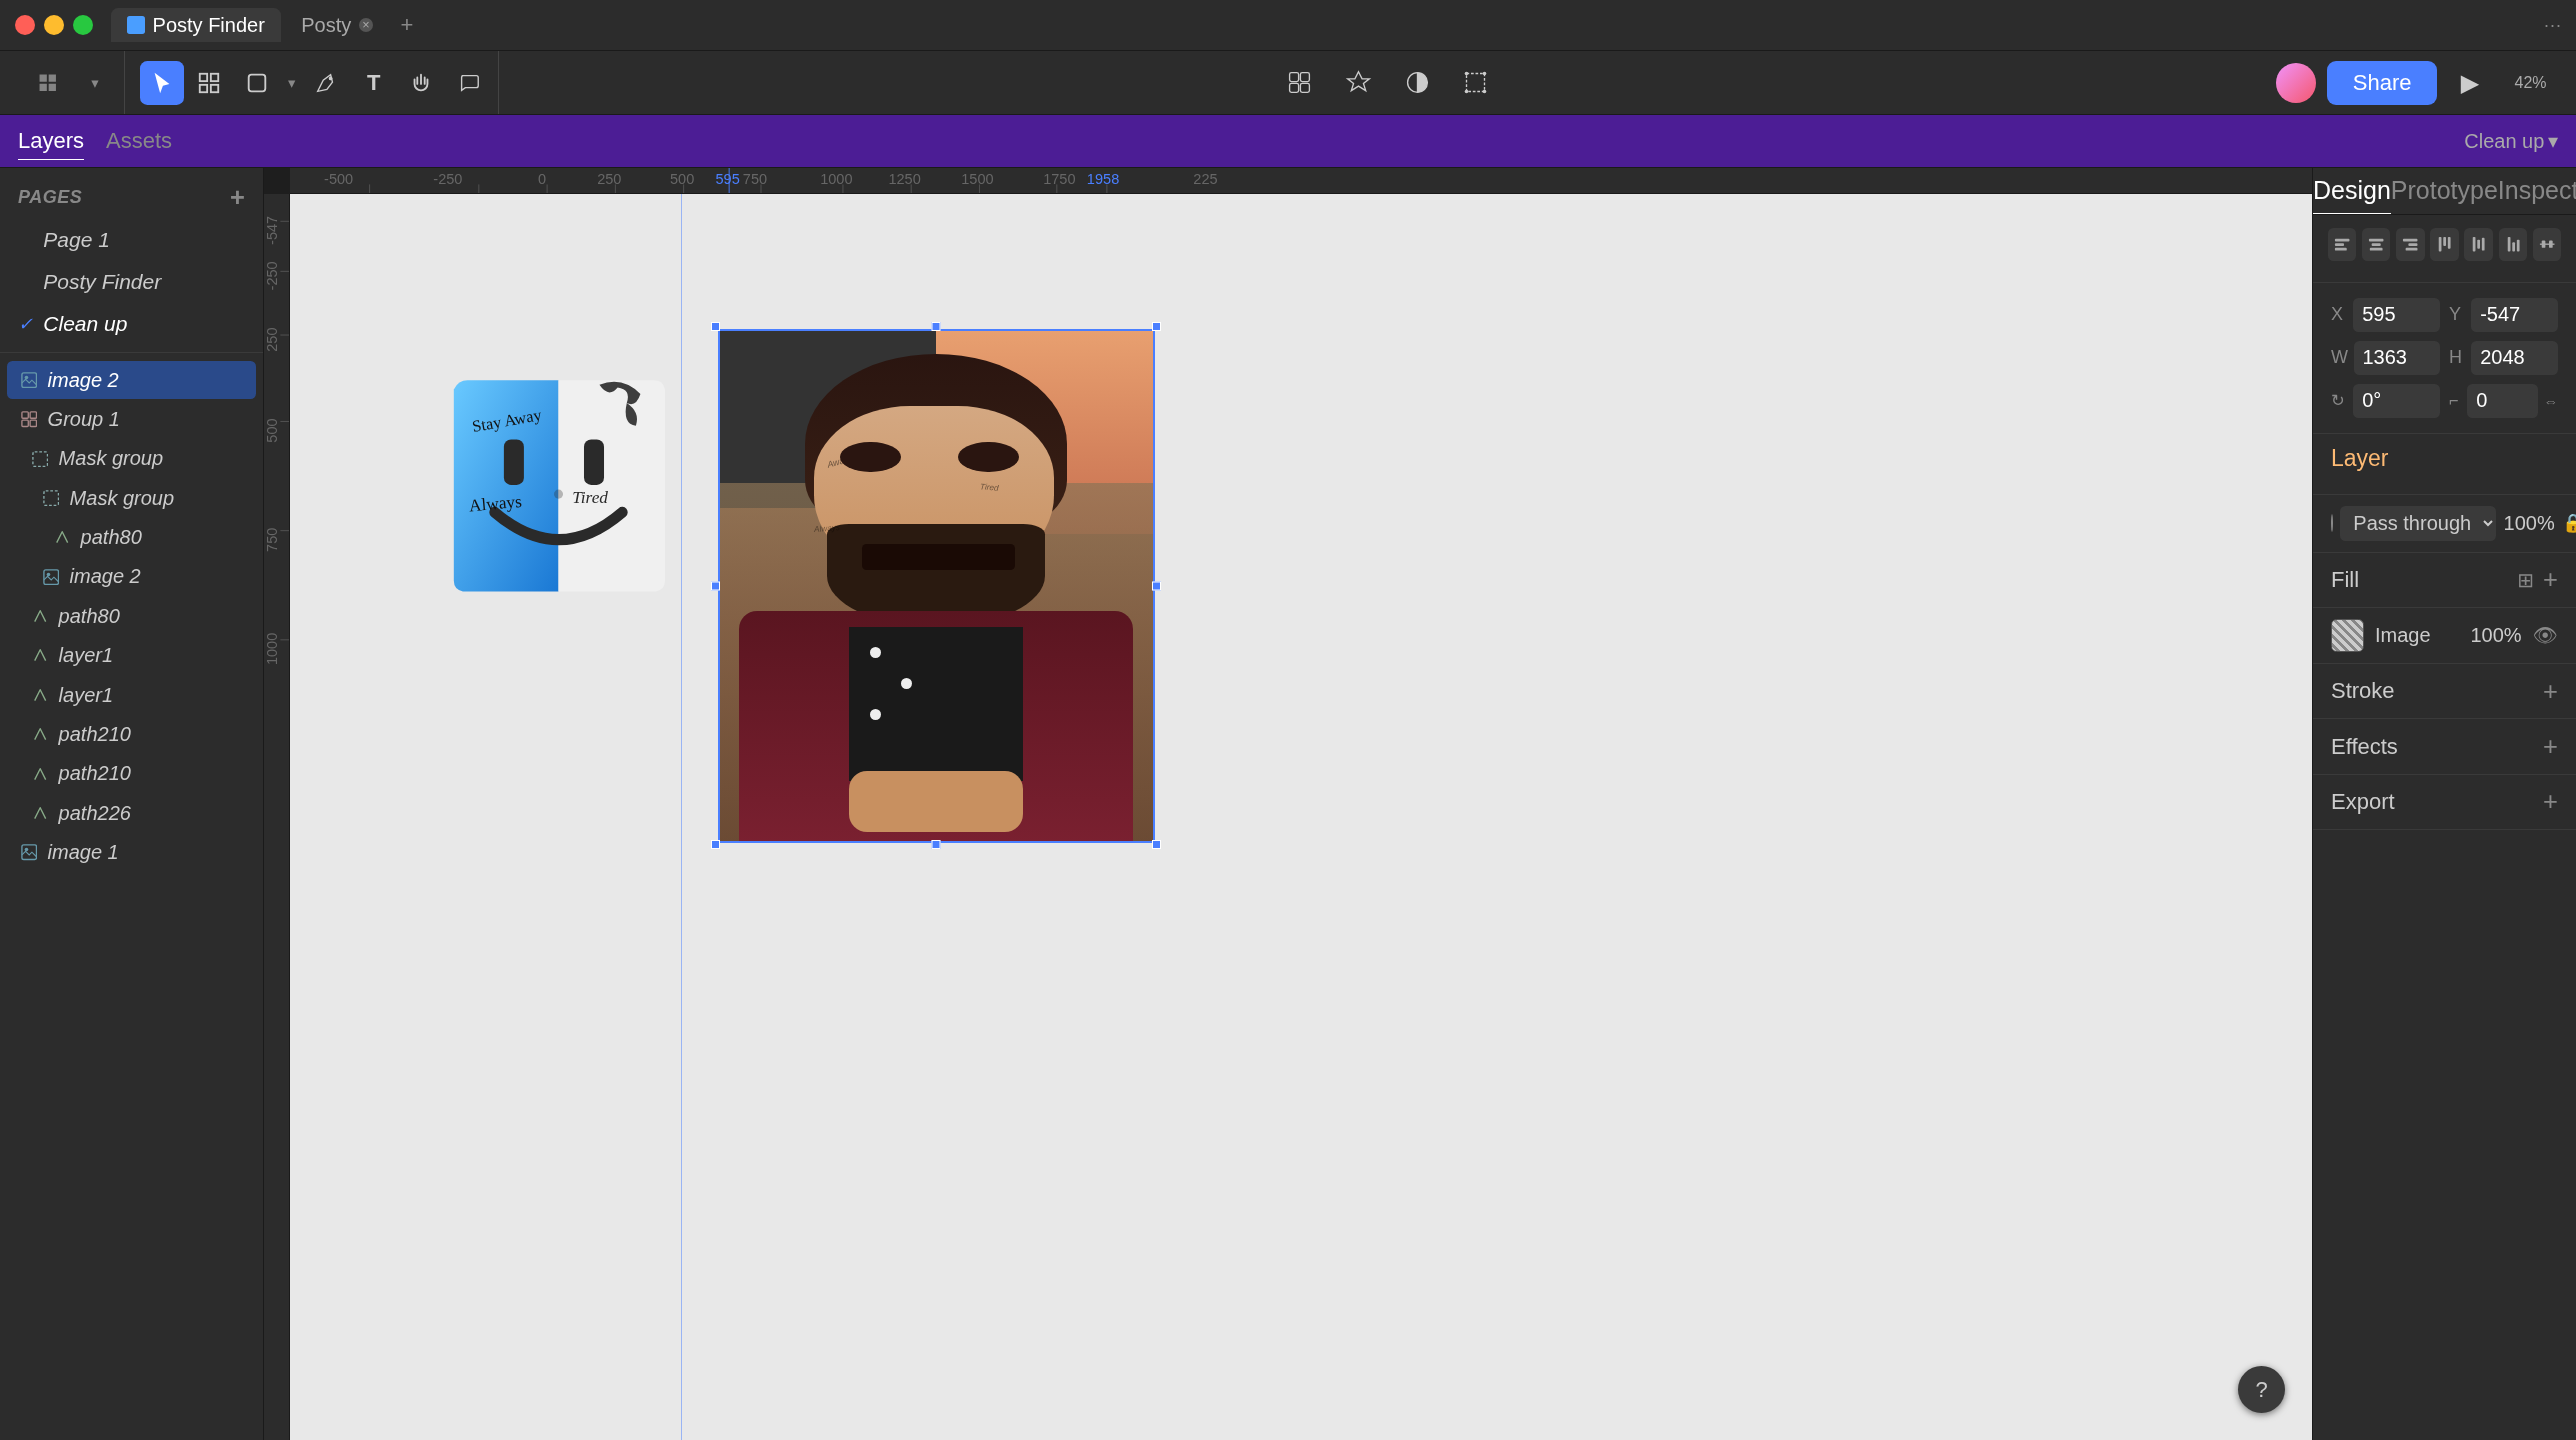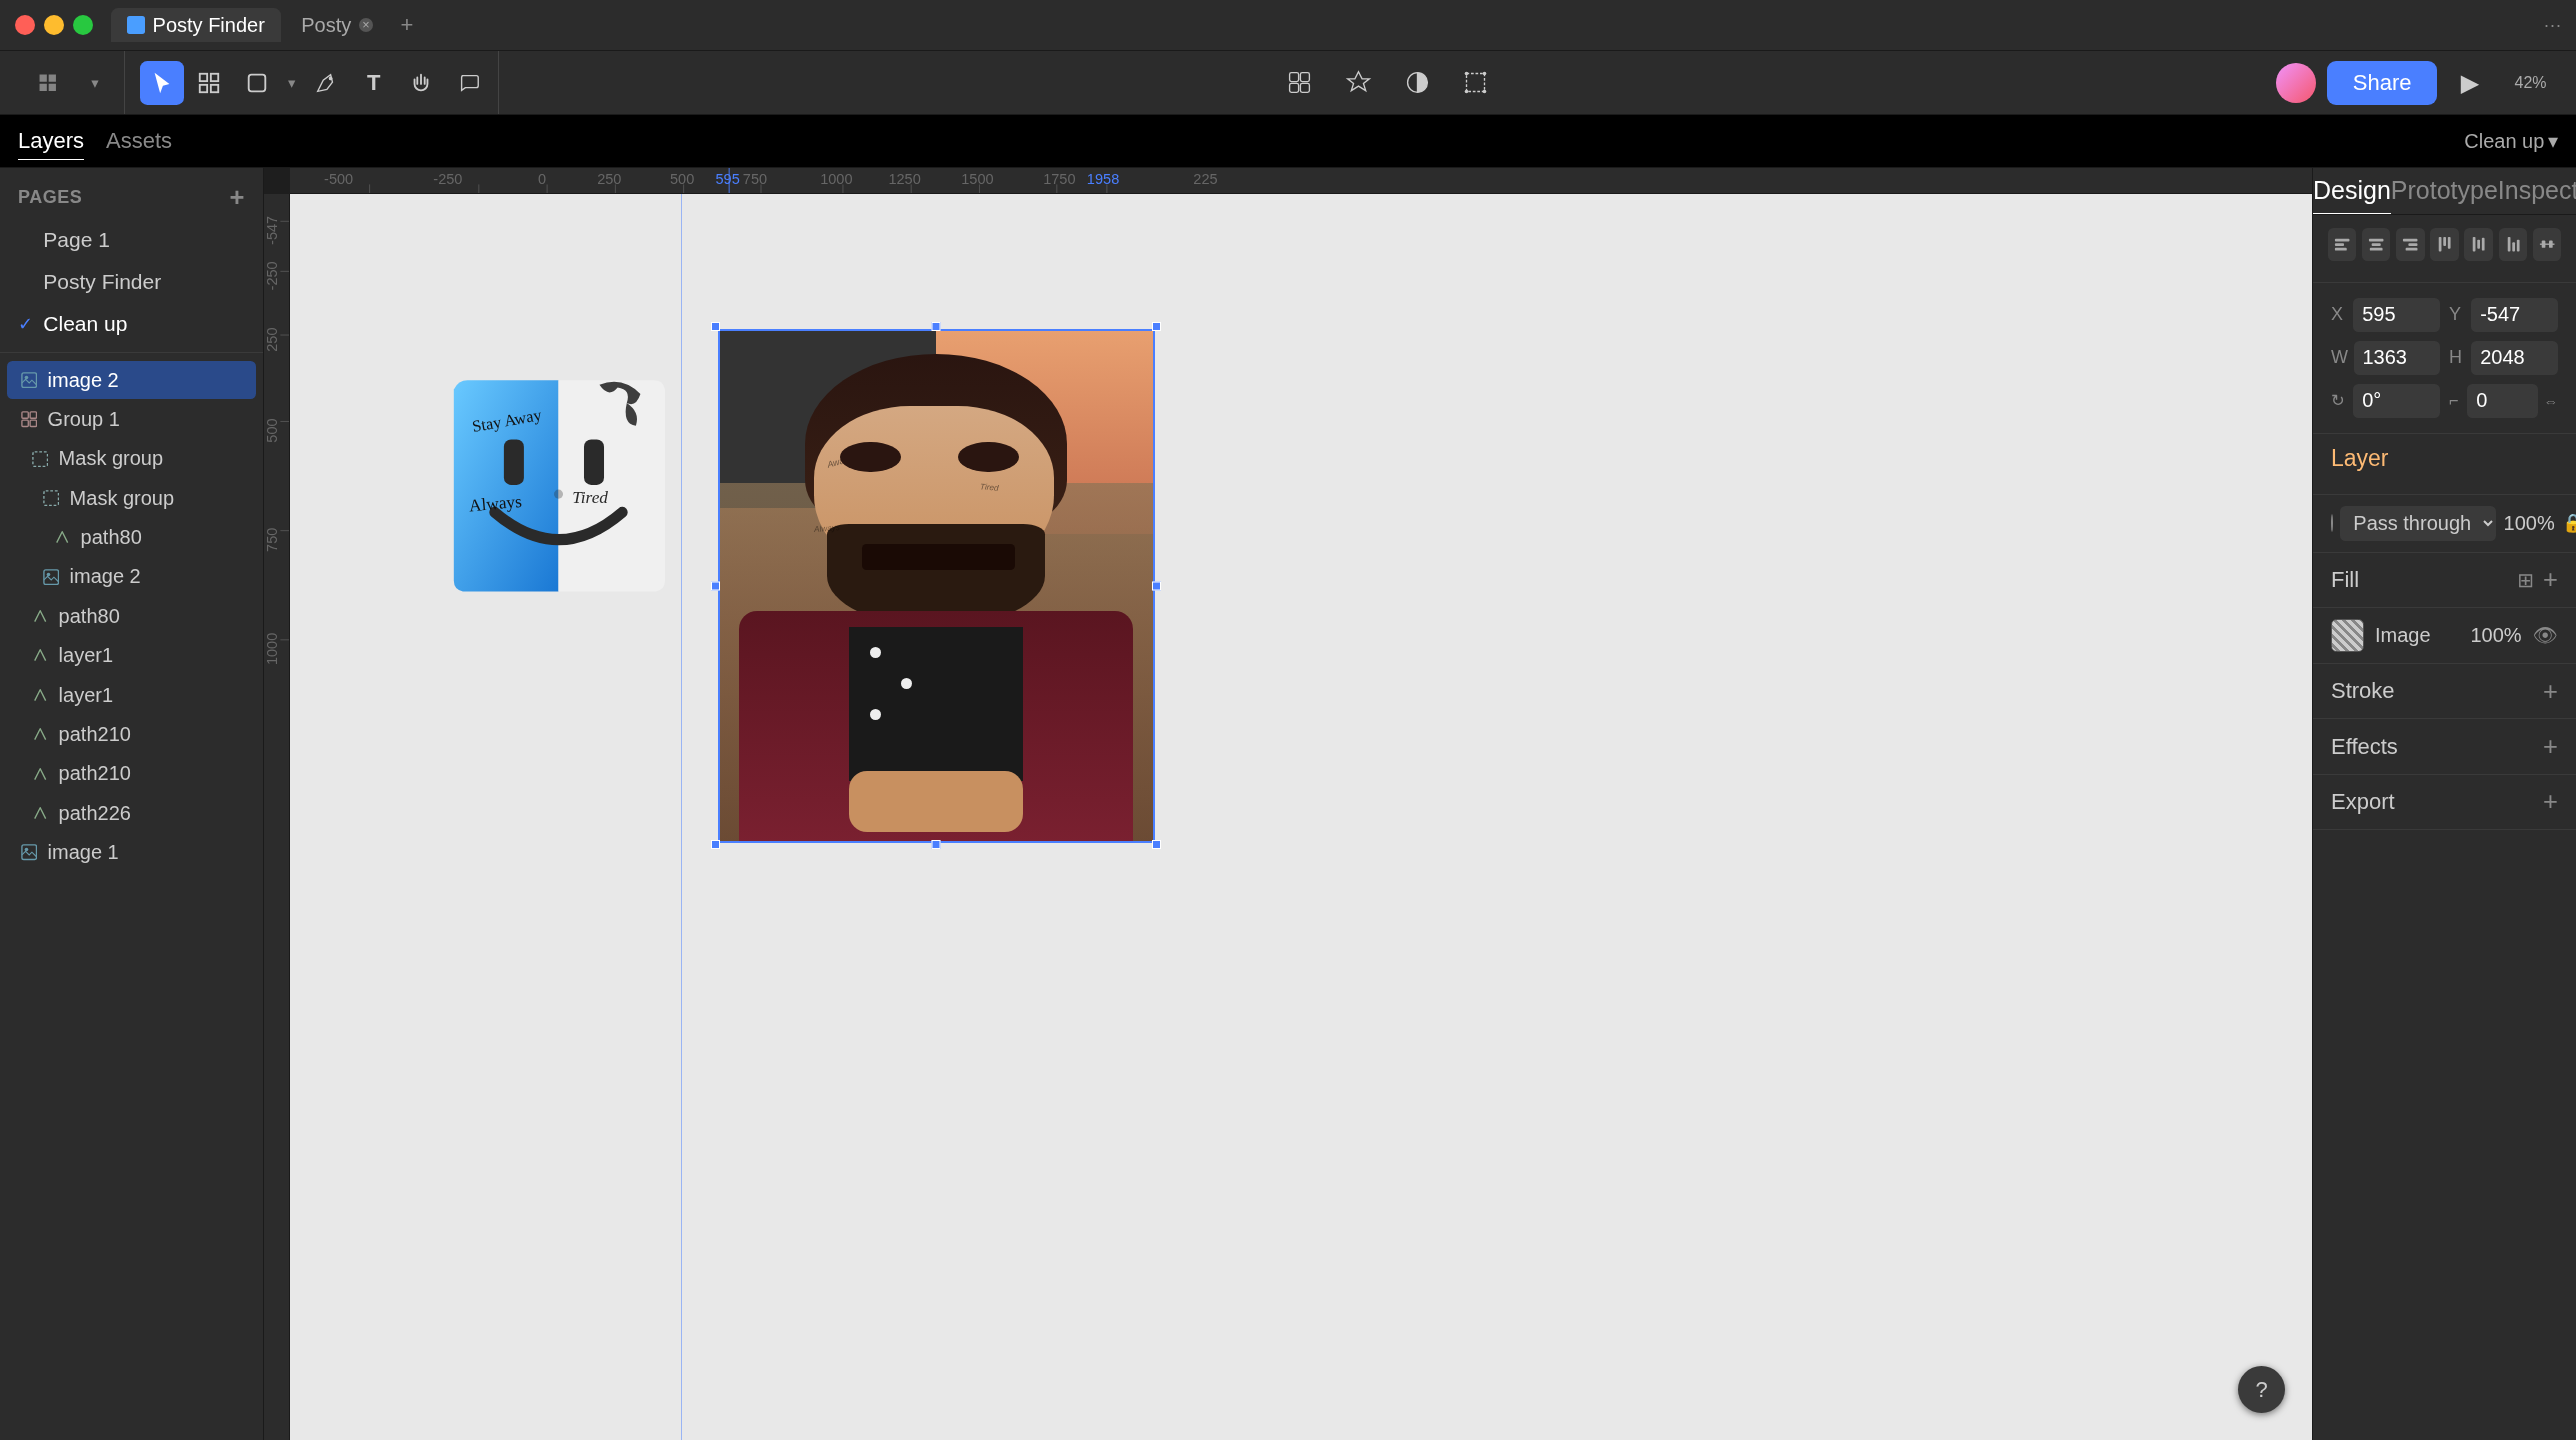--- a/index.html
+++ b/index.html
@@ -129,21 +129,21 @@
     .zoom-label {
       color: #aaa;
       font-size: 16px;
       min-width: 55px;
       text-align: center;
     }
 
     
     .sub-toolbar {
       height: 53px;
-      background: #000000;
+      background: #4c1d95;
       display: flex;
       align-items: center;
       padding: 0 18px;
       border-bottom: 0.9px solid #1a1a1a;
       gap: 22px;
     }
     .sub-tab {
       font-size: 22px;
       color: #888;
       cursor: pointer;
@@ -162,20 +162,21 @@
     }
 
     
     .left-panel {
       width: 264px;
       background: #2c2c2c;
       border-right: 0.9px solid #1a1a1a;
       display: flex;
       flex-direction: column;
       overflow: hidden;
+      font-style: italic;
     }
     .pages-header {
       display: flex;
       align-items: center;
       justify-content: space-between;
       padding: 14.6px 18px 7.3px;
       font-size: 18px;
       color: #888;
       font-weight: 600;
       letter-spacing: 0.5px;

